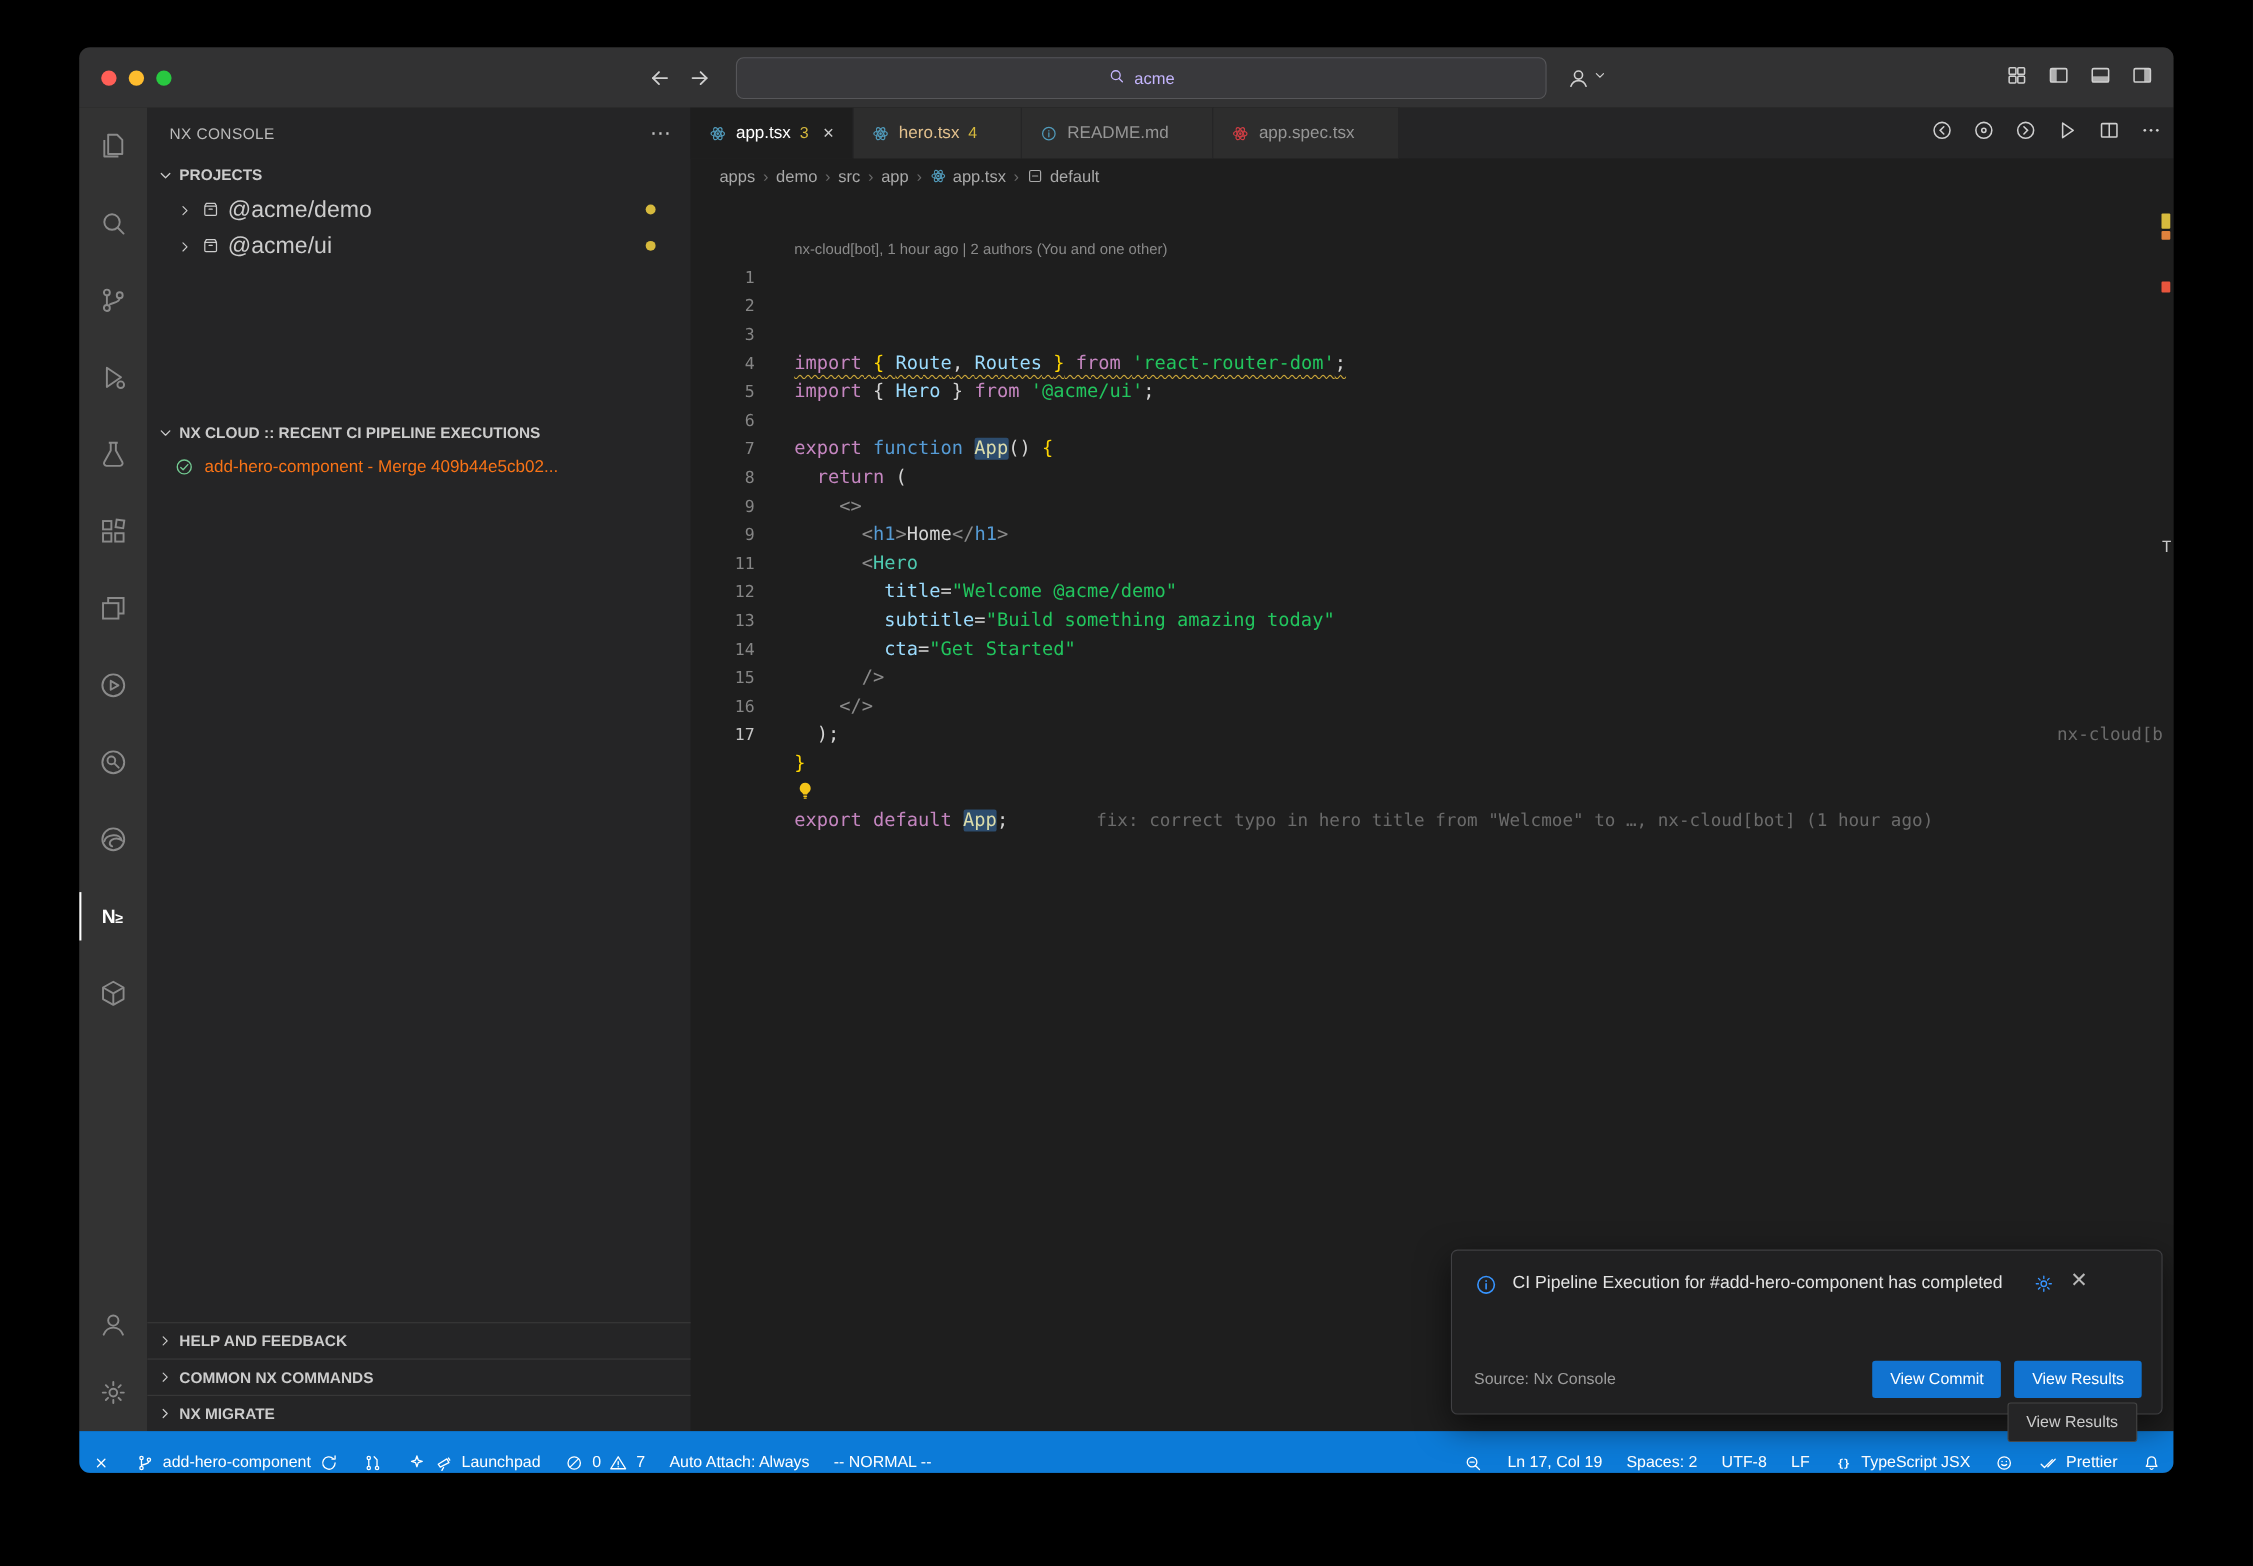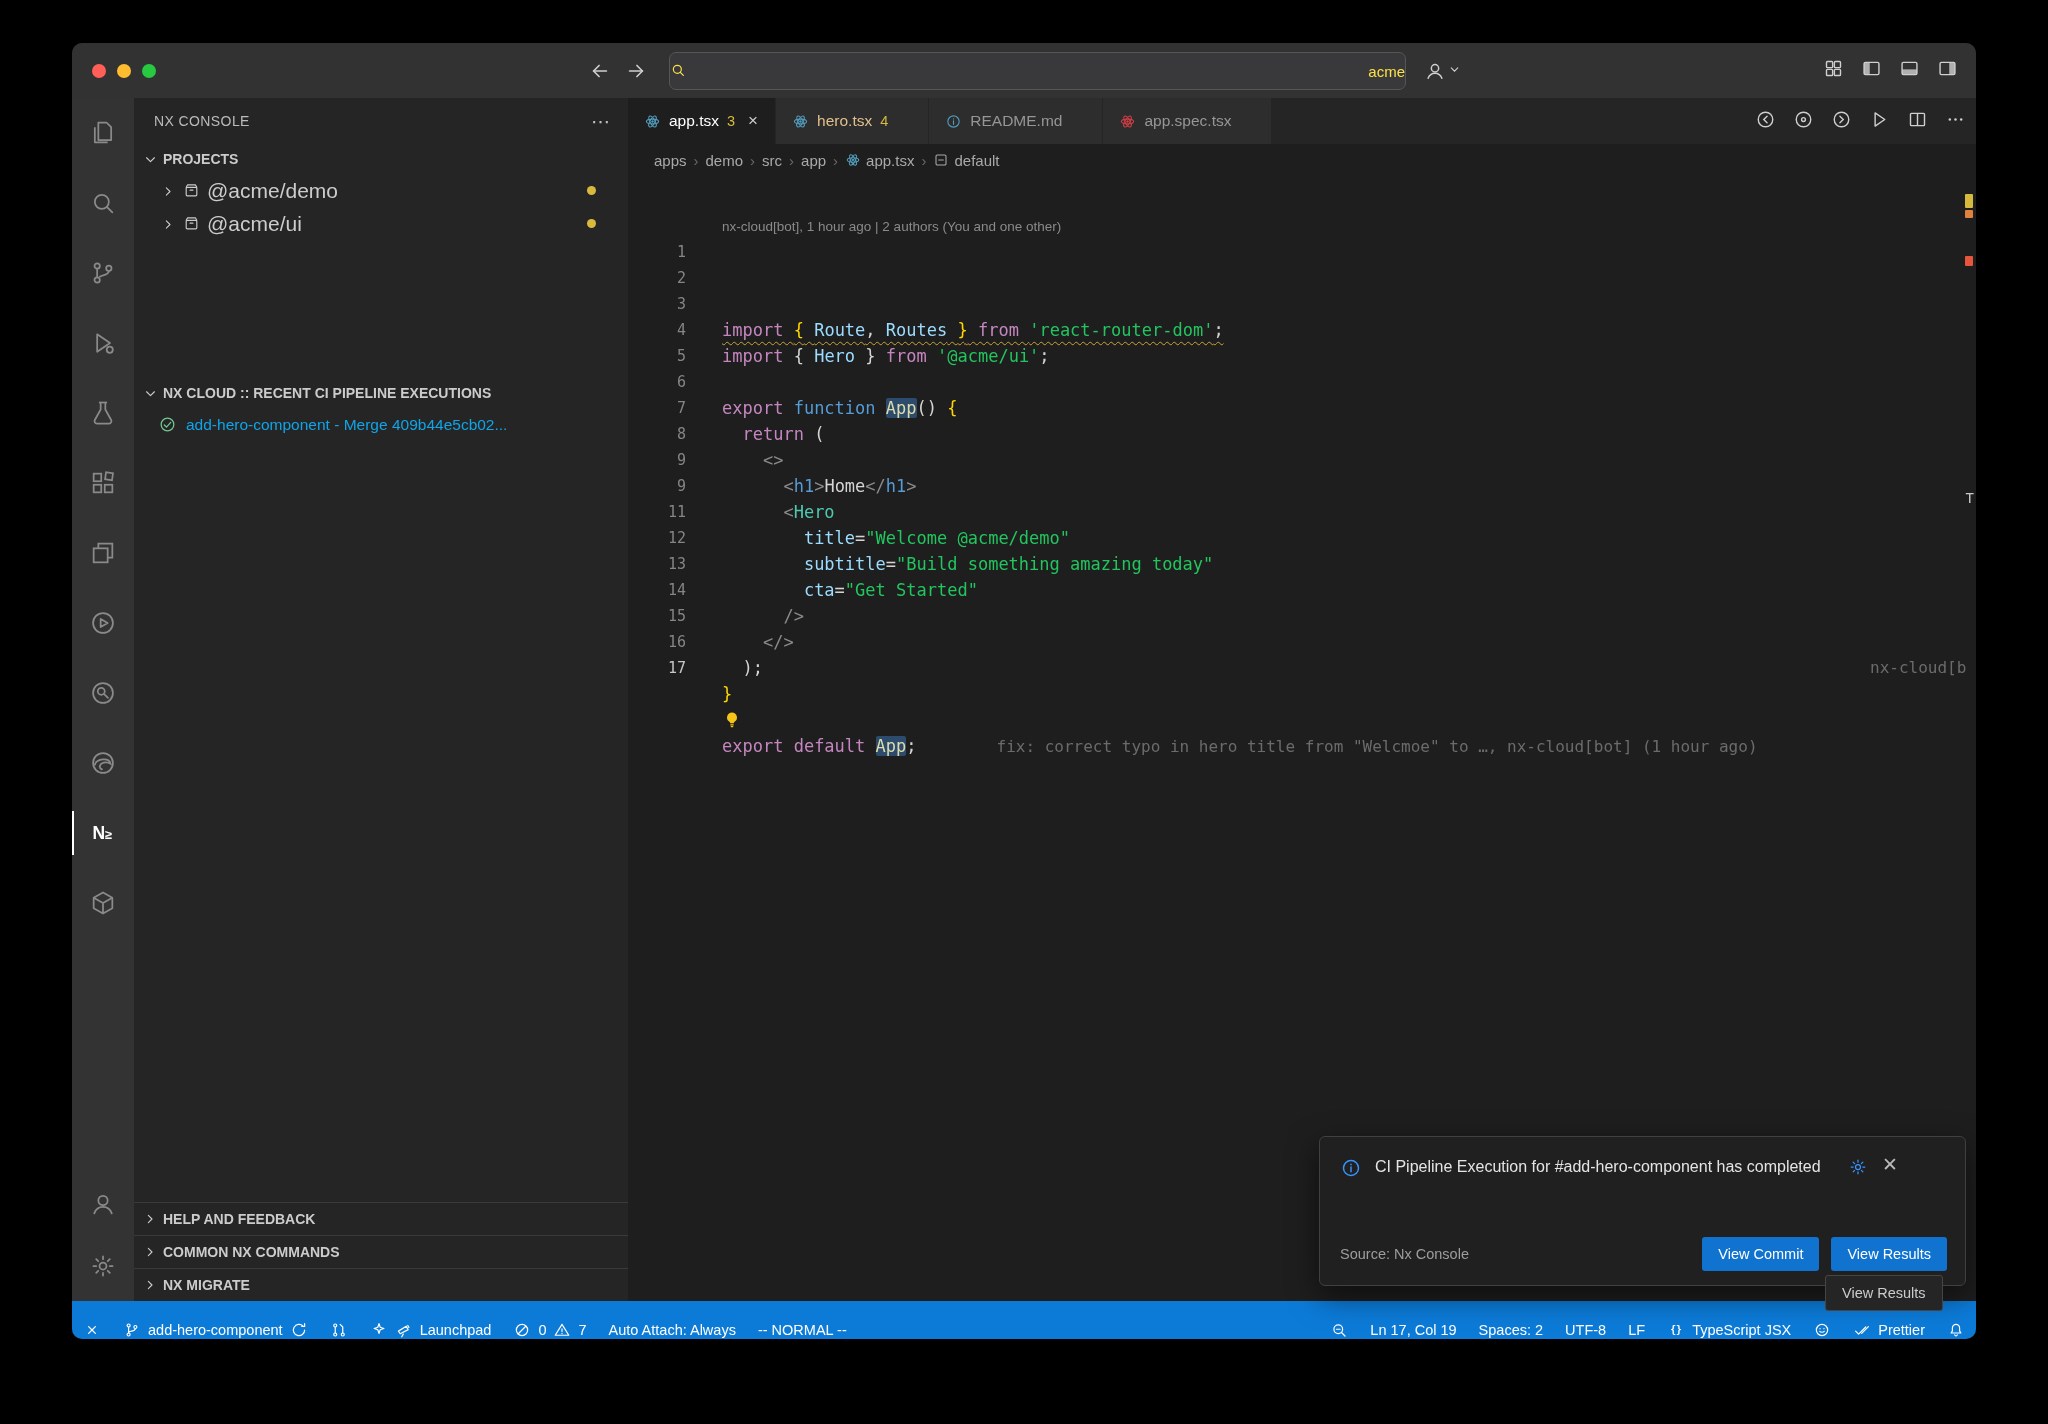--- a/index.html
+++ b/index.html
@@ -5,21 +5,21 @@
   html,body{margin:0;padding:0;}
   body{width:2048px;height:1424px;background:#000;position:relative;font-family:"Liberation Sans",sans-serif;overflow:hidden;}
   .window{position:absolute;left:72px;top:43px;width:1904px;height:1296px;background:#1e1e1e;border-radius:10px;overflow:hidden;box-shadow:0 24px 70px rgba(0,0,0,.7);}
   
   .titlebar{position:absolute;left:0;top:0;right:0;height:55px;background:#323233;}
   .traffic{position:absolute;left:20px;top:0;height:55px;display:flex;align-items:center;gap:11px;}
   .light{width:14px;height:14px;border-radius:50%;}
   .light.red{background:#ff5f57}.light.yellow{background:#febc2e}.light.green{background:#28c840}
   .nav-arrow{position:absolute;top:0;height:55px;display:flex;align-items:center;color:#cfcfcf;}
   .nav-arrow svg{width:22px;height:22px}
-  .cmd-center{position:absolute;left:597px;top:9px;width:735px;height:36px;background:#39393c;border:1px solid #565659;border-radius:7px;display:flex;align-items:center;justify-content:space-between;gap:8px;color:#fde047;font-size:15px;}
+  .cmd-center{position:absolute;left:597px;top:9px;width:735px;height:36px;background:#39393c;border:1px solid #565659;border-radius:7px;display:flex;align-items:center;justify-content:center;gap:8px;color:#c4b5fd;font-size:15px;}
   .cmd-center svg{width:16px;height:16px}
   .account-badge{position:absolute;left:1352px;top:0;height:55px;display:flex;align-items:center;color:#cfcfcf;gap:2px;}
   .account-badge svg{width:22px;height:22px}
   .account-badge .chev svg{width:13px;height:13px}
   .layout-icons{position:absolute;right:18px;top:0;height:55px;display:flex;align-items:center;gap:17px;color:#cfcfcf;}
   .layout-icons svg{width:21px;height:21px}
   
   .main{position:absolute;left:0;top:55px;right:0;bottom:38px;display:flex;}
   .activitybar{width:62px;background:#333333;position:relative;flex:none;}
   .ab-item{height:70px;display:flex;align-items:center;justify-content:center;color:#8a8a8a;position:relative;}
@@ -32,21 +32,21 @@
   .sidebar{width:494px;background:#252526;position:relative;flex:none;color:#cccccc;}
   .side-header{height:46px;display:flex;align-items:center;padding:0 18px 0 20px;}
   .side-title{font-size:14px;color:#bbbbbb;letter-spacing:.4px;flex:1;}
   .side-more{color:#c0c0c0;font-size:19px;}
   .section-h{height:30px;display:flex;align-items:center;gap:4px;padding-left:8px;font-size:14px;font-weight:700;color:#cccccc;}
   .section-h svg{width:17px;height:17px}
   .tree-row{height:33px;display:flex;align-items:center;gap:7px;padding-left:26px;font-size:21px;position:relative;}
   .tree-row svg{width:17px;height:17px}
   .tree-dot{position:absolute;right:32px;width:9px;height:9px;border-radius:50%;background:#d7ba3d;}
   .cloud-gap{margin-top:138px;}
-  .cloud-row{height:33px;display:flex;align-items:center;gap:9px;padding-left:24px;font-size:15.5px;color:#0ea5e9;}
+  .cloud-row{height:33px;display:flex;align-items:center;gap:9px;padding-left:24px;font-size:15.5px;color:#f97316;}
   .cloud-row svg{width:19px;height:19px;color:#73c991;}
   .side-bottom{position:absolute;bottom:0;left:0;right:0;}
   .bottom-row{height:32px;border-top:1px solid #3a3a3a;display:flex;align-items:center;gap:5px;padding-left:8px;font-size:14px;font-weight:700;color:#cccccc;}
   .bottom-row svg{width:16px;height:16px}
   
   .editor{flex:1;position:relative;background:#1e1e1e;overflow:hidden;}
   .tabbar{position:absolute;left:0;top:0;right:0;height:46px;background:#252526;display:flex;}
   .tabs{display:flex;height:100%;}
   .tab{display:flex;align-items:center;gap:8px;padding:0 12px 0 16px;background:#2d2d2d;border-right:1px solid #252526;font-size:15.5px;color:#969696;height:100%;}
   .tab.active{background:#1e1e1e;color:#ffffff;}

